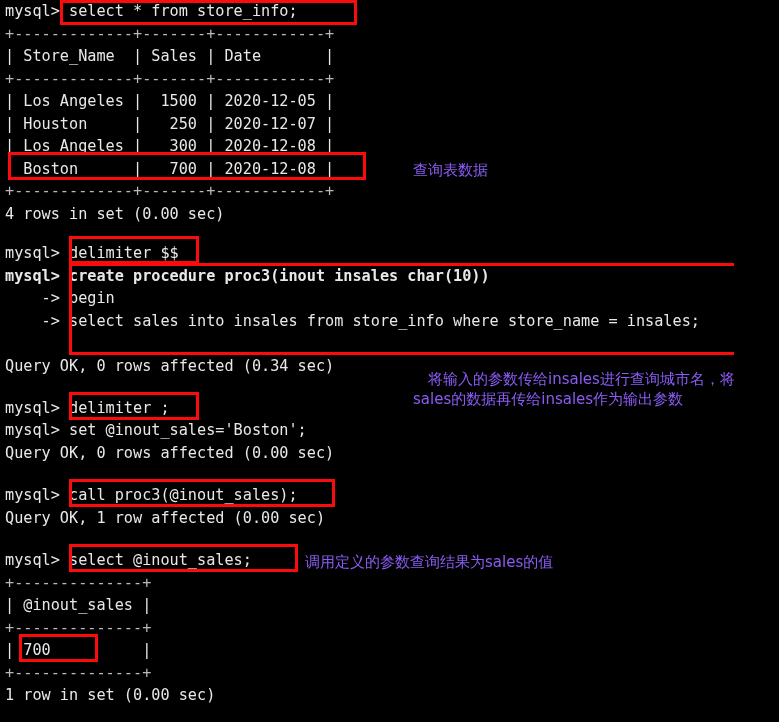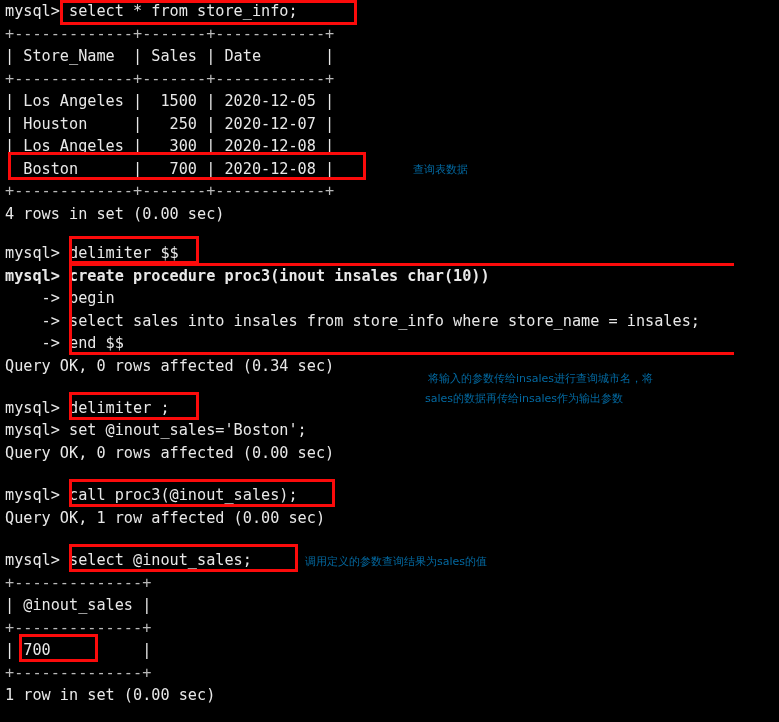--- a/index.html
+++ b/index.html
@@ -33,23 +33,23 @@
   }
   .box {
     position: absolute;
     border: 3px solid #fb0b0b;
     box-sizing: border-box;
     pointer-events: none;
     background: transparent;
   }
   .note {
     position: absolute;
-    color: #0369a1;
+    color: #8b5cf6;
     font-family: "DejaVu Sans", "Liberation Sans", sans-serif;
-    font-size: 11px;
+    font-size: 15px;
     line-height: 20px;
     white-space: pre;
   }
 </style>
 </head>
 <body>
 
 <div id="terminal">
 
   <div class="line" style="top:0px;">mysql&gt; select * from store_info;</div>
@@ -60,21 +60,20 @@
   <div class="line" style="top:112.5px;">| Houston     |   250 | 2020-12-07 |</div>
   <div class="line" style="top:135px;">| Los Angeles |   300 | 2020-12-08 |</div>
   <div class="line" style="top:157.5px;">| Boston      |   700 | 2020-12-08 |</div>
   <div class="line sep" style="top:180px;">+-------------+-------+------------+</div>
   <div class="line" style="top:202.5px;">4 rows in set (0.00 sec)</div>
 
   <div class="line" style="top:242px;">mysql&gt; delimiter $$</div>
   <div class="line" style="top:264.5px;font-weight:bold;">mysql&gt; create procedure proc3(inout insales char(10))</div>
   <div class="line" style="top:287px;">    -&gt; begin</div>
   <div class="line" style="top:309.5px;">    -&gt; select sales into insales from store_info where store_name = insales;</div>
-  <div class="line" style="top:332px;">    -&gt; end $$</div>
   <div class="line" style="top:354.5px;">Query OK, 0 rows affected (0.34 sec)</div>
 
   <div class="line" style="top:396.5px;">mysql&gt; delimiter ;</div>
   <div class="line" style="top:419px;">mysql&gt; set @inout_sales='Boston';</div>
   <div class="line" style="top:441.5px;">Query OK, 0 rows affected (0.00 sec)</div>
 
   <div class="line" style="top:484px;">mysql&gt; call proc3(@inout_sales);</div>
   <div class="line" style="top:506.5px;text-align:right;">Query OK, 1 row affected (0.00 sec)</div>
 
   <div class="line" style="top:549px;">mysql&gt; select @inout_sales;</div>
@@ -89,16 +88,16 @@
   <div class="box" style="left:8px; top:152px; width:358px; height:28px;"></div>
   <div class="box" style="left:69px; top:236px; width:130px; height:28px;"></div>
   <div class="box" style="left:69px; top:263px; width:706px; height:92px;"></div>
   <div class="box" style="left:69px; top:392px; width:130px; height:28px;"></div>
   <div class="box" style="left:69px; top:479px; width:266px; height:28px;"></div>
   <div class="box" style="left:69px; top:544px; width:229px; height:28px;"></div>
   <div class="box" style="left:19px; top:634px; width:79px; height:28px;"></div>
 
   <div class="note" style="left:413px; top:160px;">查询表数据</div>
   <div class="note" style="left:428px; top:369px;">将输入的参数传给insales进行查询城市名，将</div>
-  <div class="note" style="left:413px; top:389px;margin-left:12px;">sales的数据再传给insales作为输出参数</div>
+  <div class="note" style="left:413px; top:389px;">sales的数据再传给insales作为输出参数</div>
   <div class="note" style="left:305px; top:552px;">调用定义的参数查询结果为sales的值</div>
 
 </div>
 
 </body></html>

